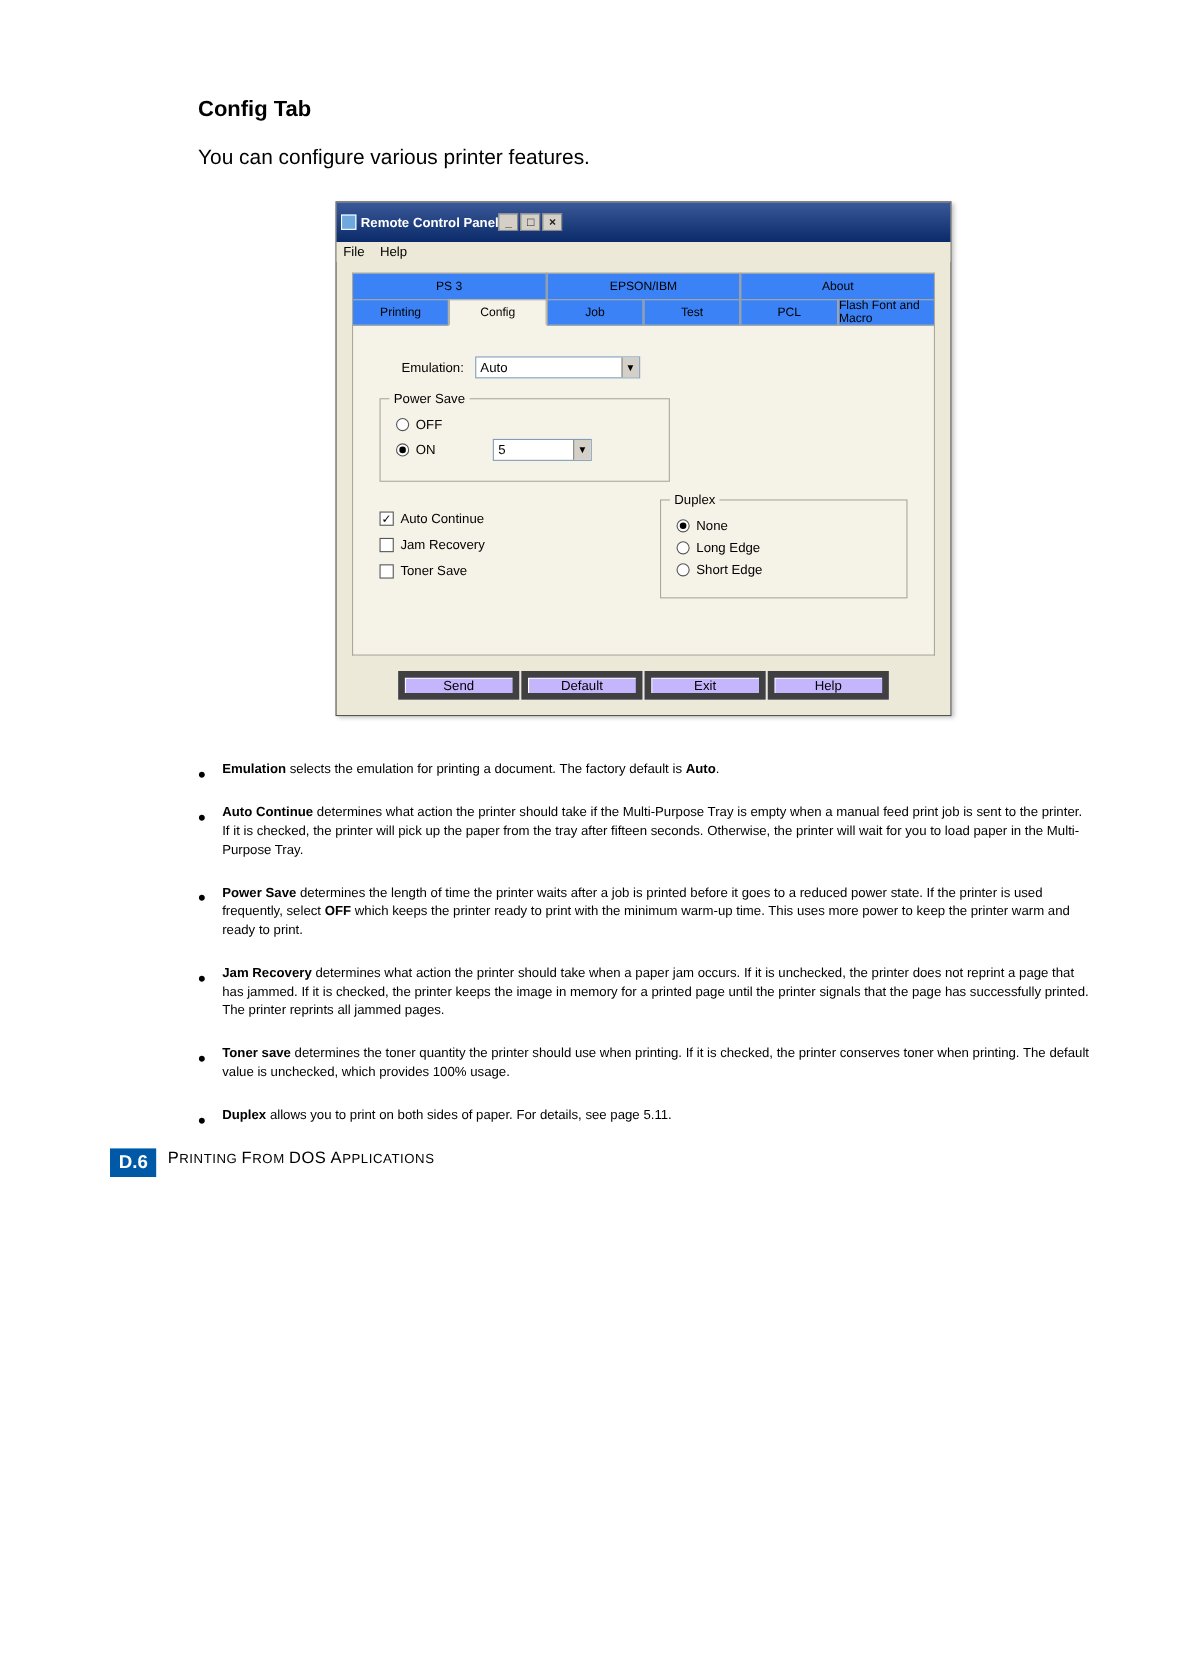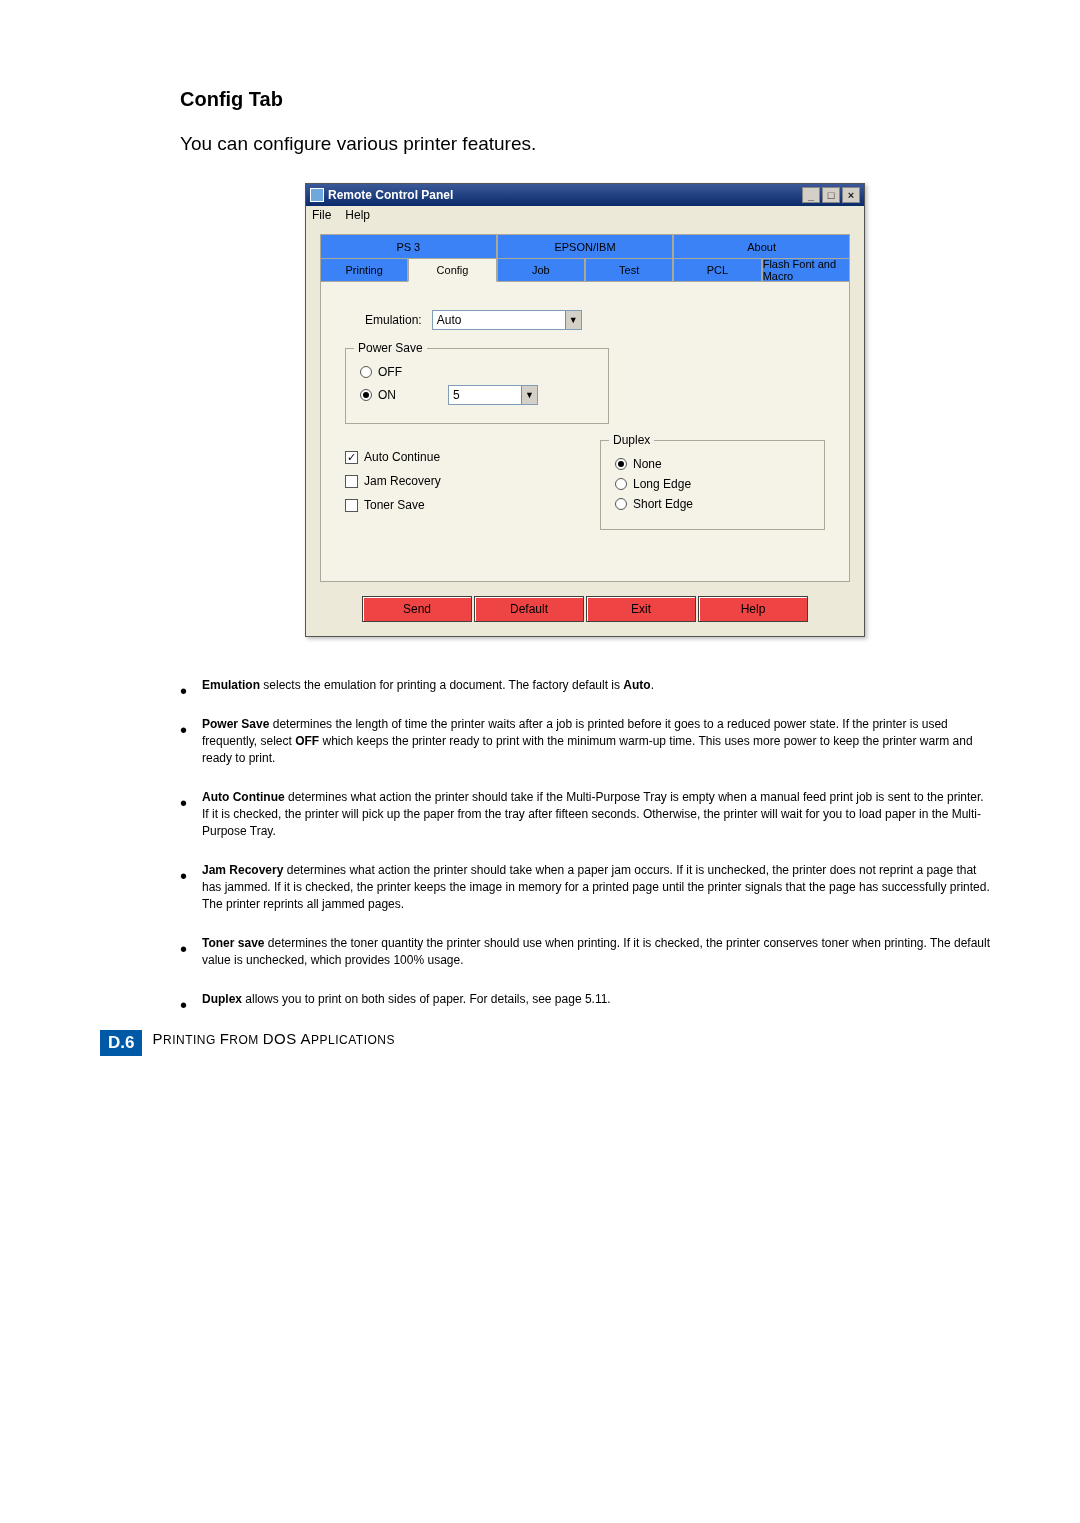--- a/index.html
+++ b/index.html
@@ -31,23 +31,22 @@
     box-shadow: 2px 2px 4px rgba(0,0,0,0.25);
     background: #ece9d8;
     font-family: Tahoma, sans-serif;
     font-size: 12px;
   }
   .titlebar {
     background: linear-gradient(#3b5998, #0a2a6a);
     color: #fff;
     display: flex;
     align-items: center;
-    justify-content: space-between;
     padding: 2px 4px;
-    height: 22px;
+    height: 36px;
   }
   .title-left { display:flex; align-items:center; gap:4px; }
   .title-icon {
     width: 14px; height: 14px; background: #6fa8dc; border:1px solid #fff;
   }
   .title-text { font-weight: bold; font-size: 12px; }
   .title-buttons { display:flex; gap:2px; }
   .tbtn {
     width:18px; height:16px; background:#d4d0c8; border:1px solid #888;
     display:flex; align-items:center; justify-content:center;
@@ -122,21 +121,21 @@
     width:13px; height:13px; border:1px solid #555; background:#fff;
     display:flex; align-items:center; justify-content:center; font-size:11px;
   }
   .checkbox.checked::after { content:"✓"; font-size:11px; color:#000; }
   .cols { display:flex; gap:30px; }
   .col { flex:1; }
   .bottom-buttons {
     display:flex; gap:2px; justify-content:center; margin-top:14px;
   }
   .btn {
-    width:110px; height:26px; border:1px solid #404040; background:#ef4444;
+    width:110px; height:26px; border:6px solid #404040; background:#c4b5fd;
     display:flex; align-items:center; justify-content:center; font-size:12px;
     box-shadow: inset 1px 1px 0 #fff;
   }
   
   ul.features {
     list-style:none; padding:0; margin:0;
   }
   ul.features > li {
     position:relative;
     padding-left:22px;
@@ -268,24 +267,24 @@
         <div class="btn">Help</div>
       </div>
     </div>
   </div>
 
   <ul class="features">
     <li>
       <span class="b">Emulation</span><span> selects the emulation for printing a document. The factory default is </span><span class="b">Auto</span><span>.</span>
     </li>
     <li>
+      <span class="b">Auto Continue</span><span> determines what action the printer should take if the Multi-Purpose Tray is empty when a manual feed print job is sent to the printer. If it is checked, the printer will pick up the paper from the tray after fifteen seconds. Otherwise, the printer will wait for you to load paper in the Multi-Purpose Tray.</span>
+    </li>
+    <li>
       <span class="b">Power Save</span><span> determines the length of time the printer waits after a job is printed before it goes to a reduced power state. If the printer is used frequently, select </span><span class="b">OFF</span><span> which keeps the printer ready to print with the minimum warm-up time. This uses more power to keep the printer warm and ready to print.</span>
-    </li>
-    <li>
-      <span class="b">Auto Continue</span><span> determines what action the printer should take if the Multi-Purpose Tray is empty when a manual feed print job is sent to the printer. If it is checked, the printer will pick up the paper from the tray after fifteen seconds. Otherwise, the printer will wait for you to load paper in the Multi-Purpose Tray.</span>
     </li>
     <li>
       <span class="b">Jam Recovery</span><span> determines what action the printer should take when a paper jam occurs. If it is unchecked, the printer does not reprint a page that has jammed. If it is checked, the printer keeps the image in memory for a printed page until the printer signals that the page has successfully printed. The printer reprints all jammed pages.</span>
     </li>
     <li>
       <span class="b">Toner save</span><span> determines the toner quantity the printer should use when printing. If it is checked, the printer conserves toner when printing. The default value is unchecked, which provides 100% usage.</span>
     </li>
     <li>
       <span class="b">Duplex</span><span> allows you to print on both sides of paper. For details, see page 5.11.</span>
     </li>

